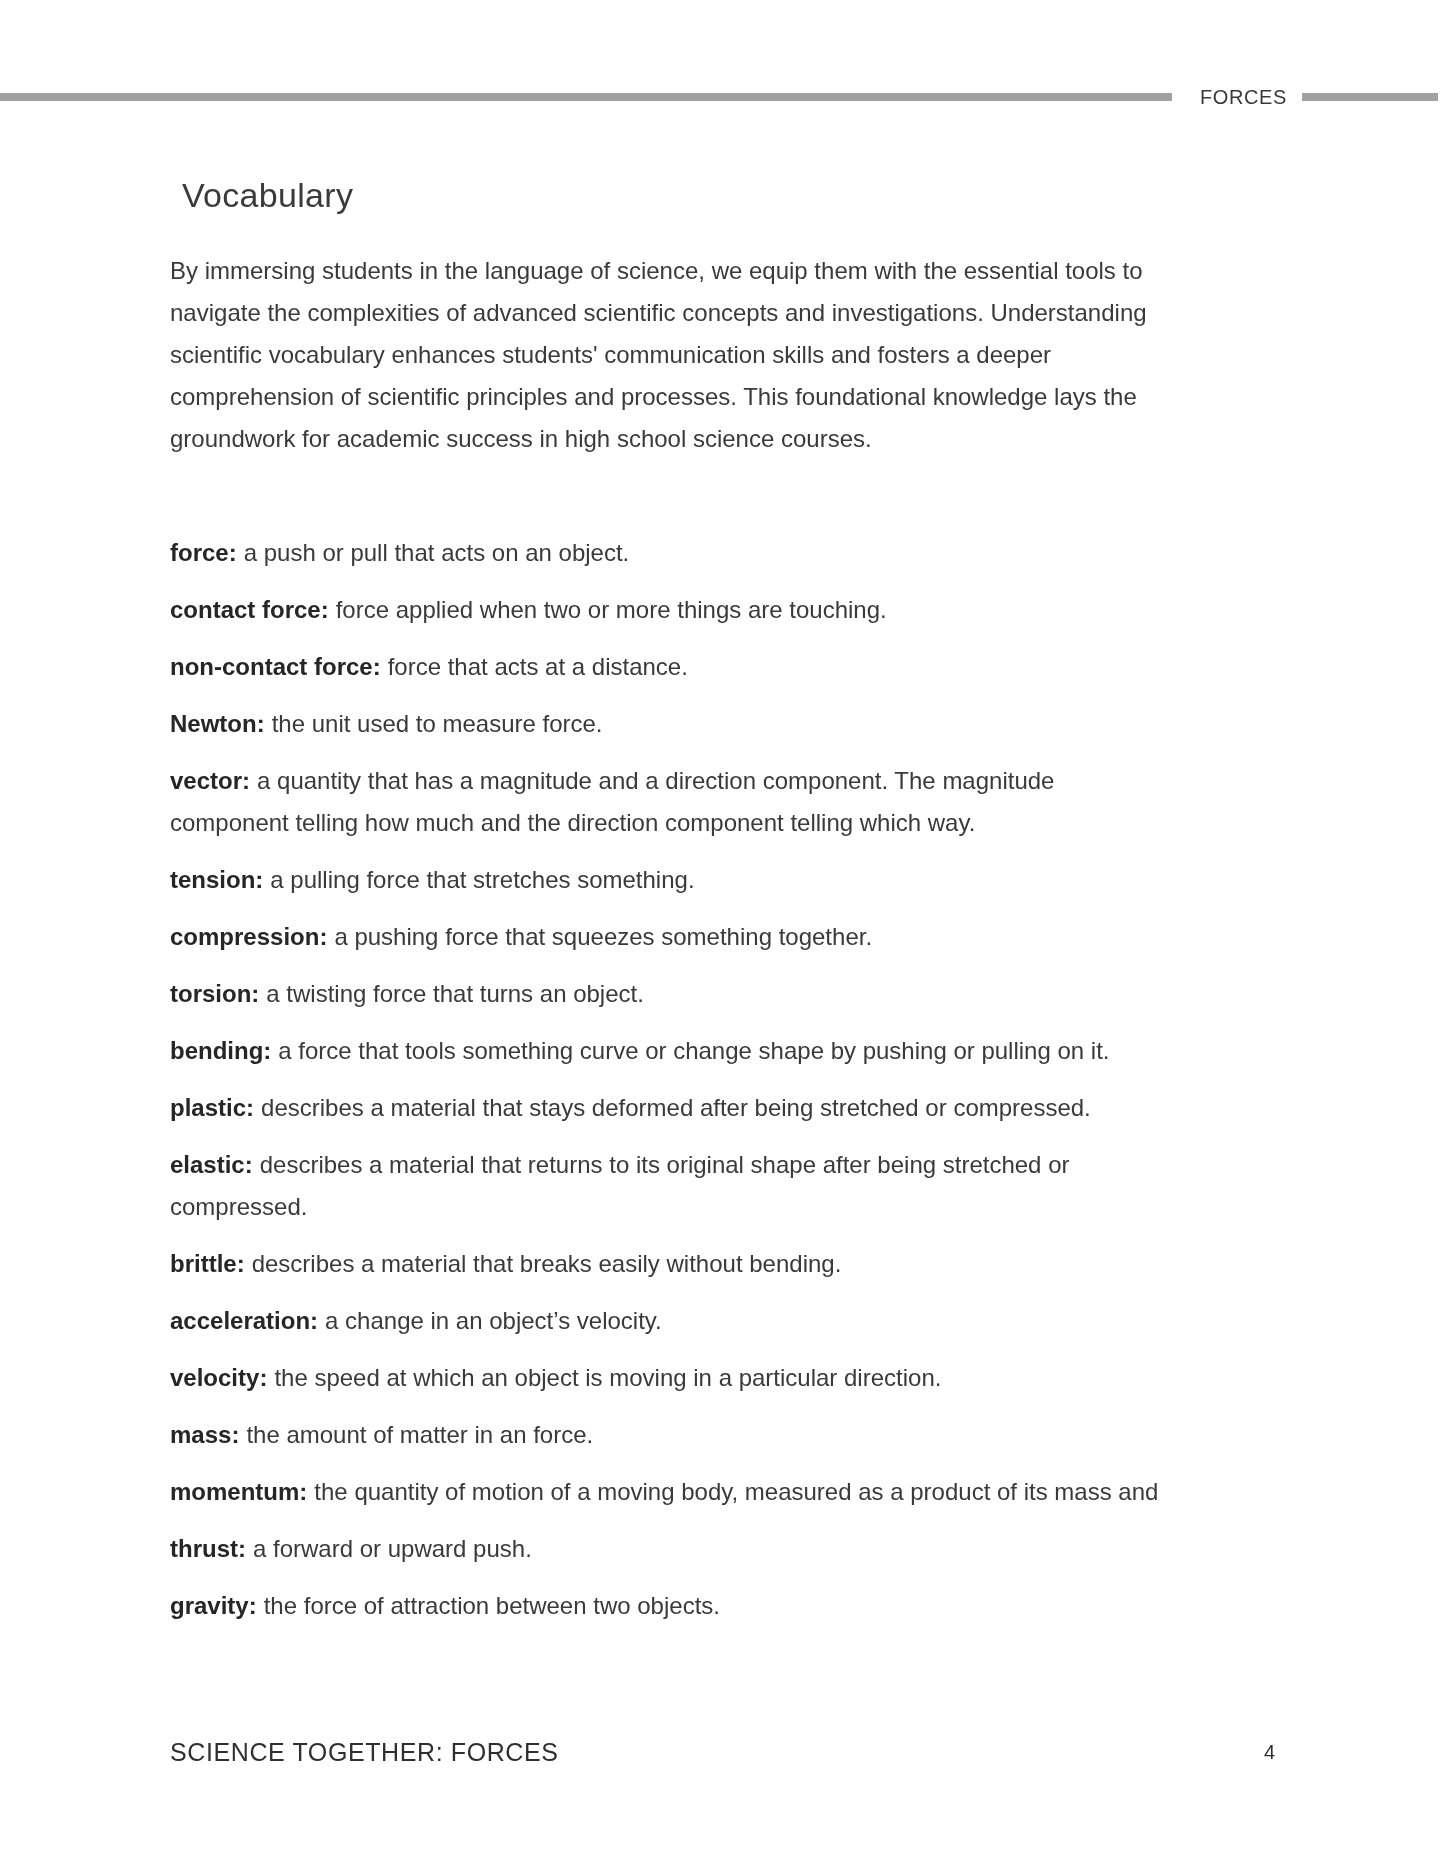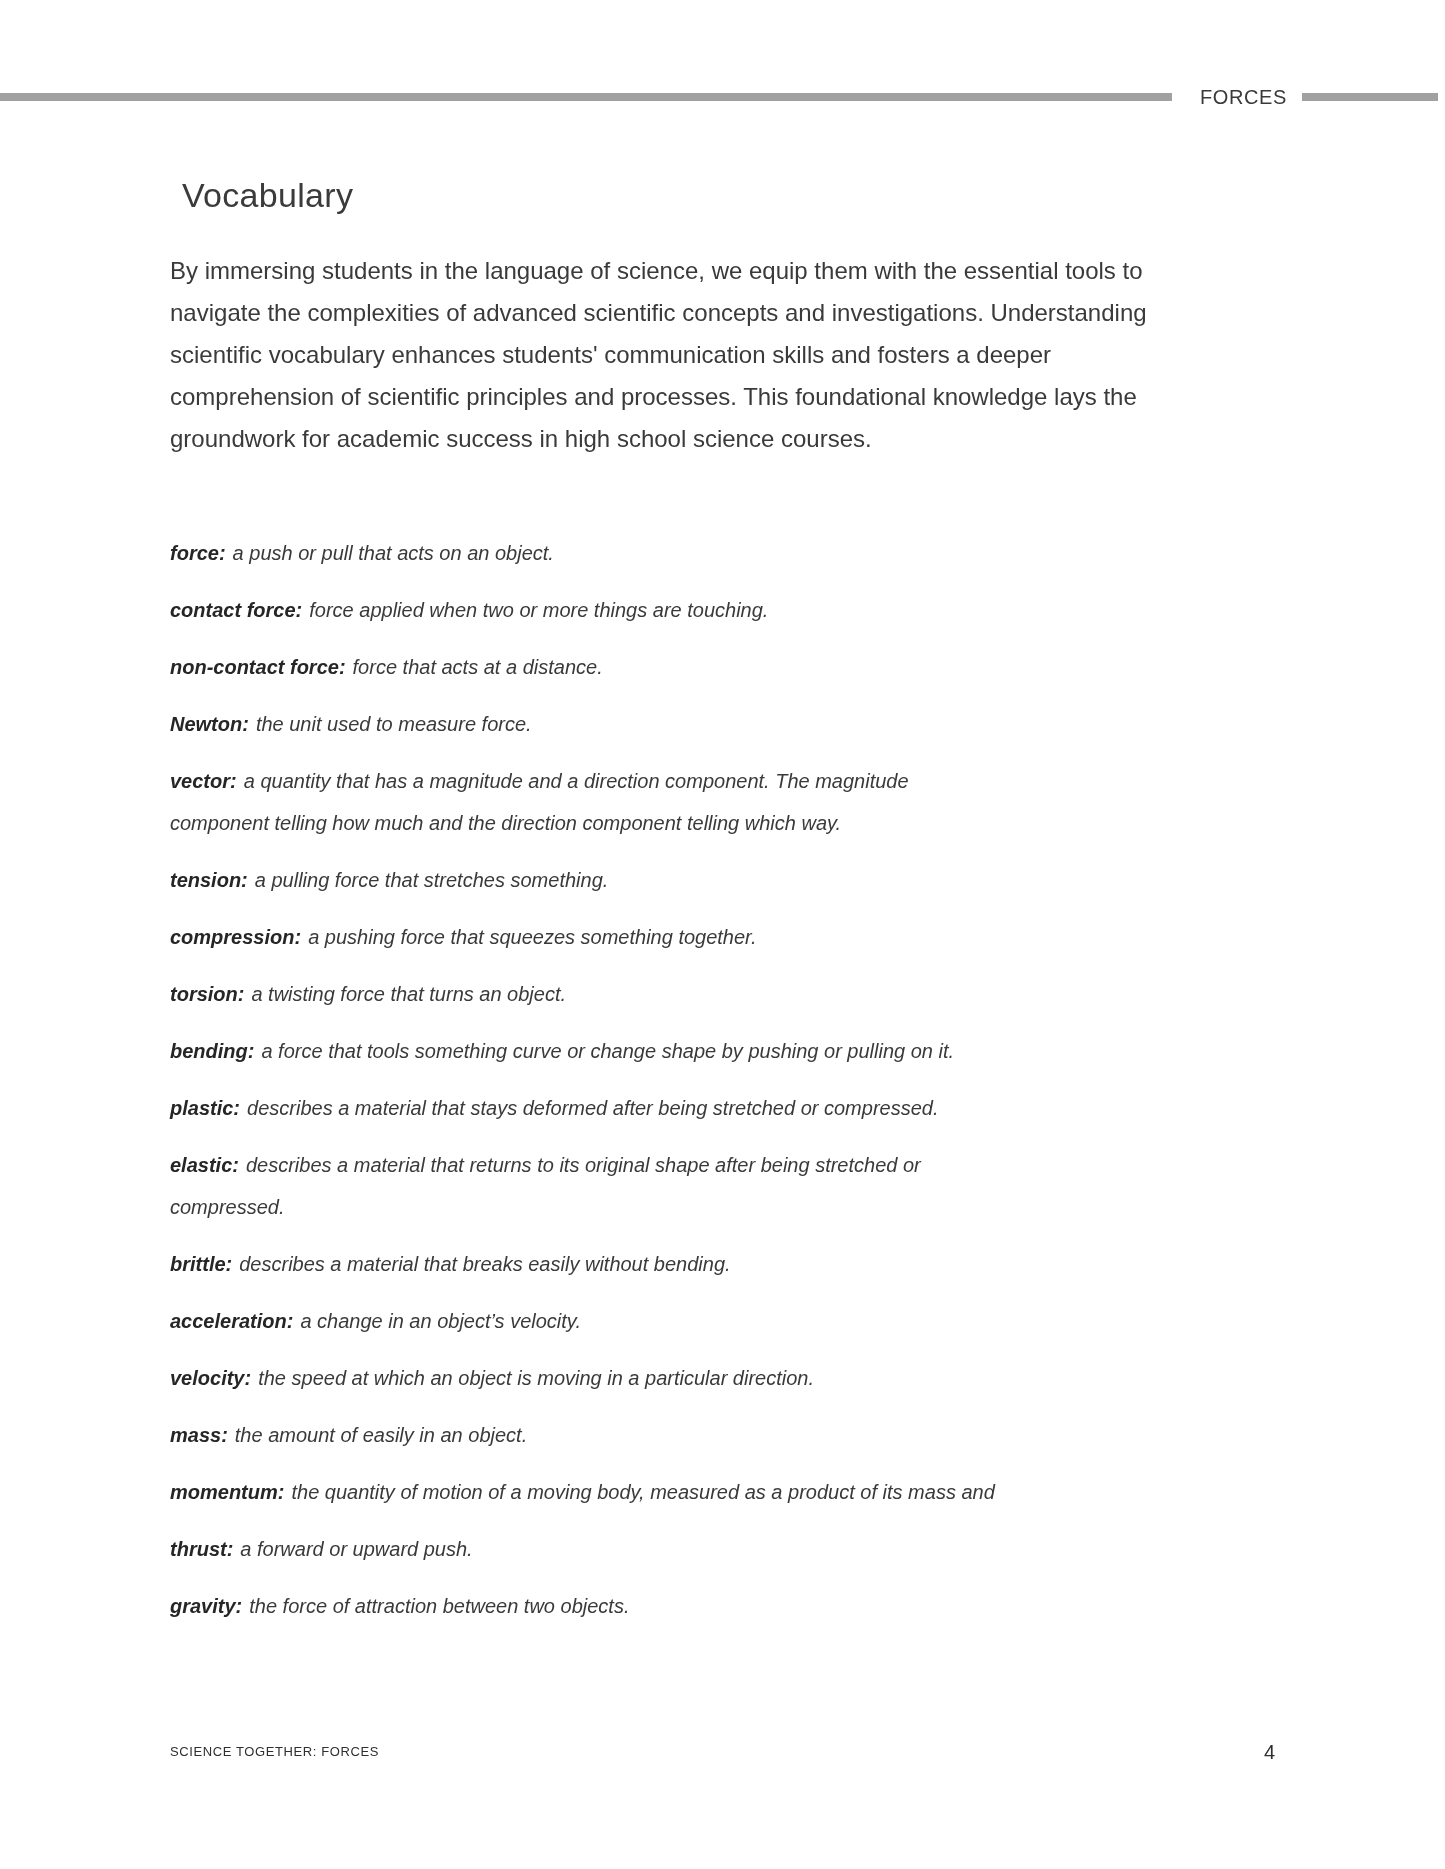--- a/index.html
+++ b/index.html
@@ -59,41 +59,40 @@
   .intro .line {
     display: block;
     white-space: nowrap;
   }
 
   .entries {
     margin-top: 72px;
   }
   .entry {
     margin: 0 0 15px 0;
-    font-size: 20px;
+    font-size: 24px;
     line-height: 42px;
     color: #3a3a3a;
     white-space: nowrap;
-    font-style: italic;
   }
   .entry .term {
     font-weight: bold;
     color: #262626;
     margin-right: 7px;
   }
   .entry .l2 {
     display: block;
   }
 
   
   .footer-left {
     position: absolute;
     left: 170px;
     top: 1740px;
-    font-size: 13px;
+    font-size: 25px;
     line-height: 24px;
     letter-spacing: 0.6px;
     color: #2f2f2f;
   }
   .footer-page {
     position: absolute;
     right: 170px;
     top: 1740px;
     font-size: 20px;
     line-height: 24px;
@@ -158,21 +157,21 @@
     <p class="entry">
       <strong class="term">brittle:</strong><span>describes a material that breaks easily without bending.</span>
     </p>
     <p class="entry">
       <strong class="term">acceleration:</strong><span>a change in an object’s velocity.</span>
     </p>
     <p class="entry">
       <strong class="term">velocity:</strong><span>the speed at which an object is moving in a particular direction.</span>
     </p>
     <p class="entry">
-      <strong class="term">mass:</strong><span>the amount of easily in an object.</span>
+      <strong class="term">mass:</strong><span>the amount of matter in an force.</span>
     </p>
     <p class="entry">
       <strong class="term">momentum:</strong><span>the quantity of motion of a moving body, measured as a product of its mass and</span>
     </p>
     <p class="entry">
       <strong class="term">thrust:</strong><span>a forward or upward push.</span>
     </p>
     <p class="entry">
       <strong class="term">gravity:</strong><span>the force of attraction between two objects.</span>
     </p>

